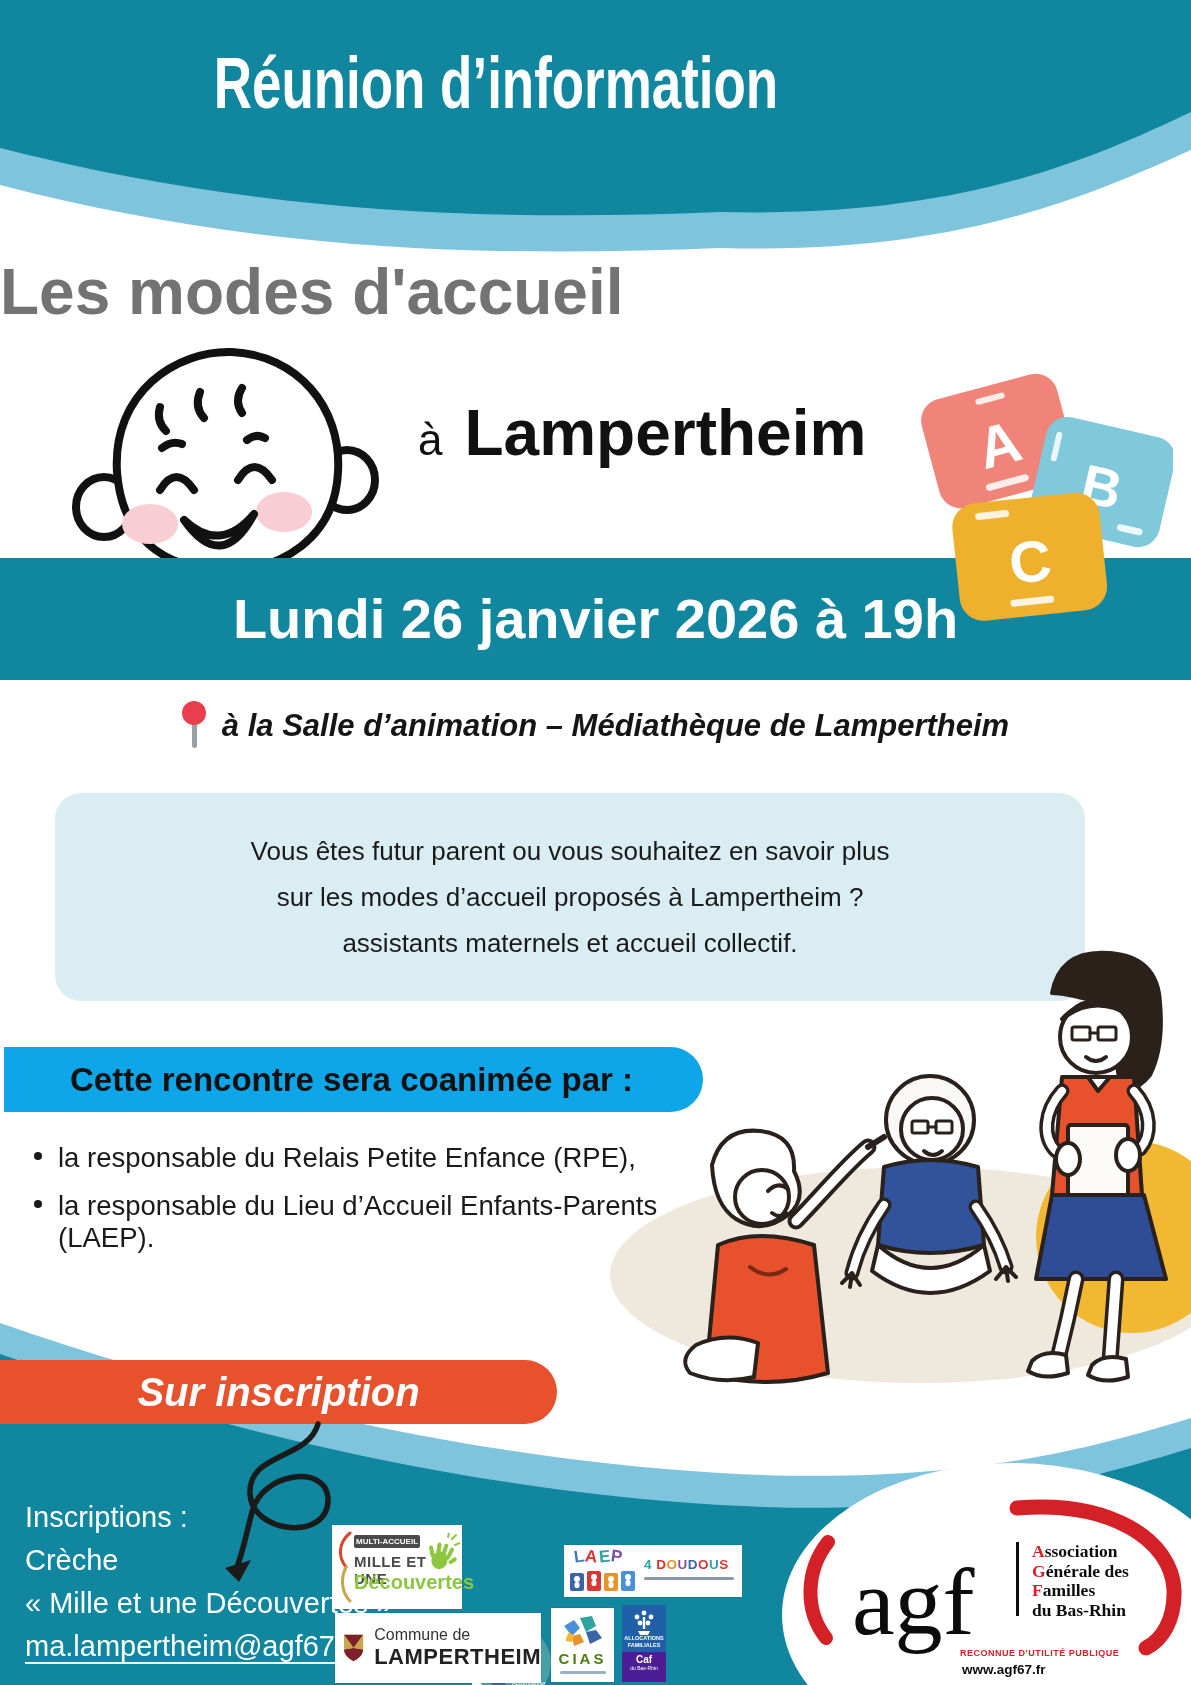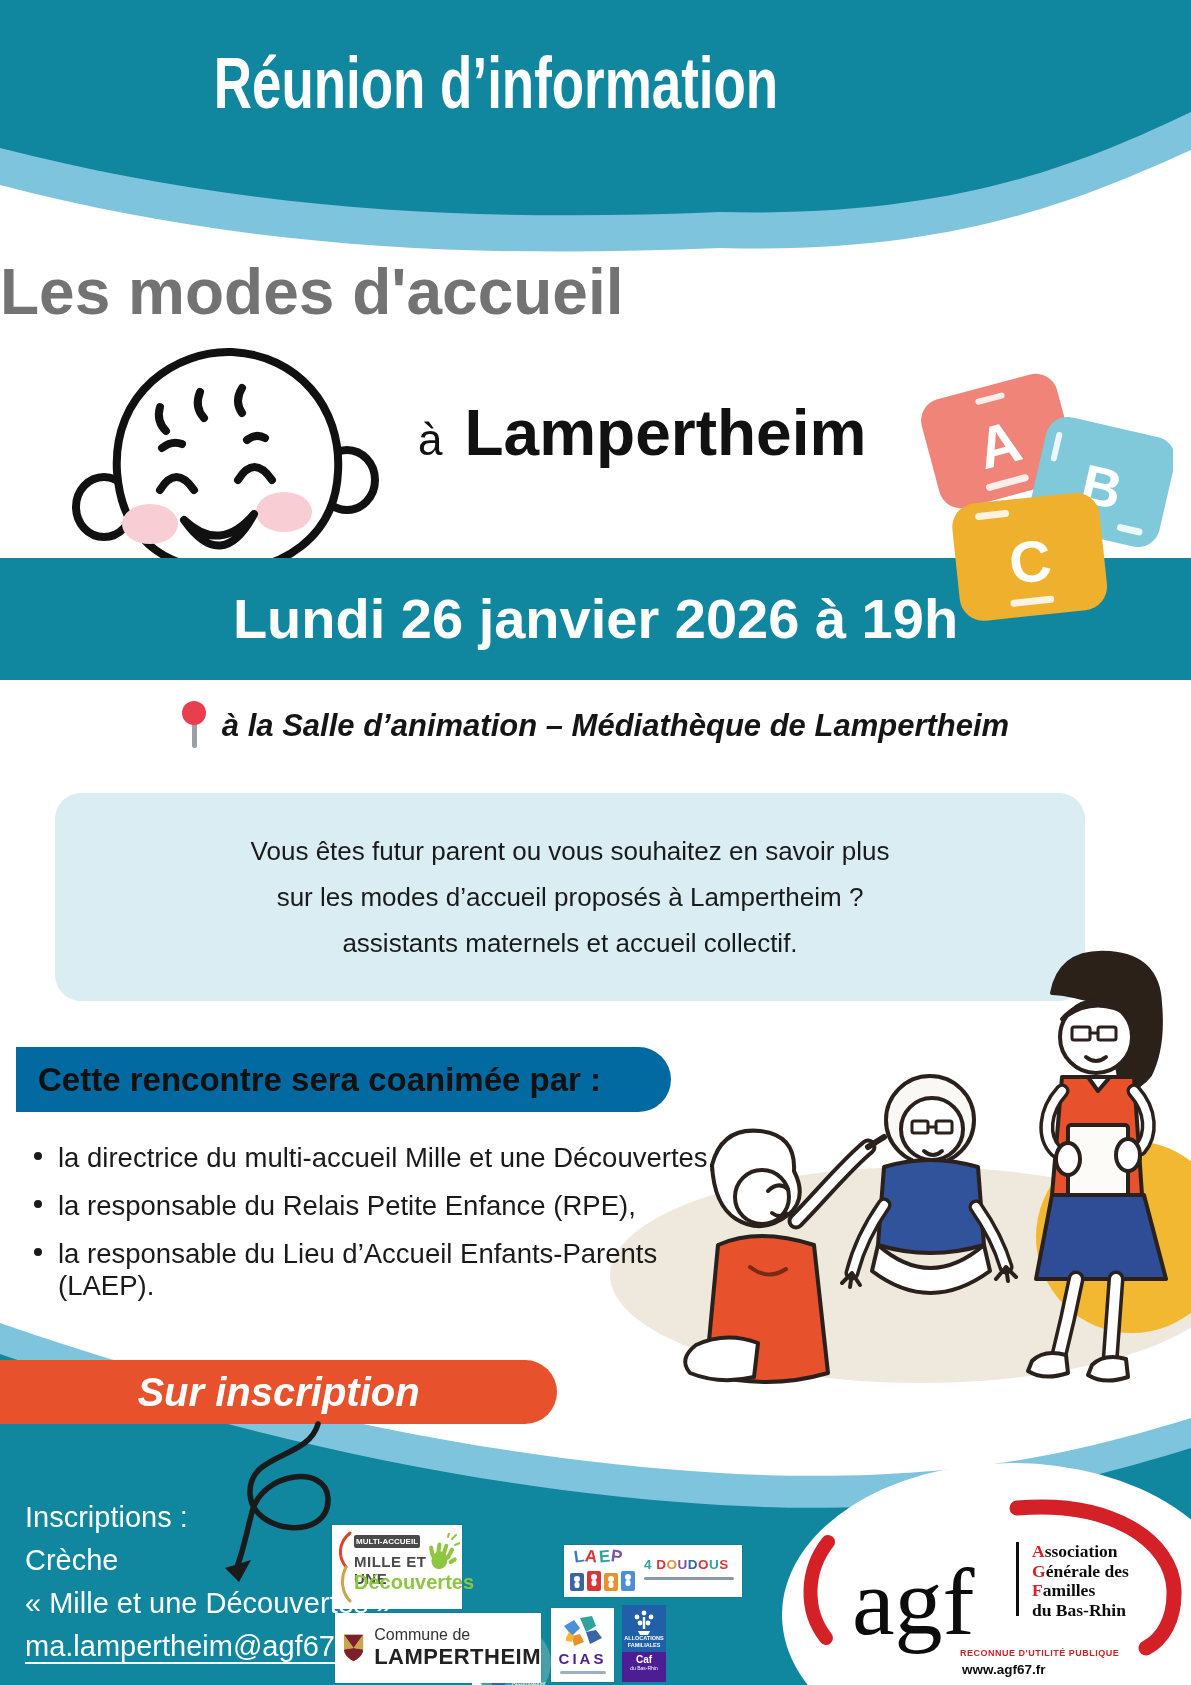--- a/index.html
+++ b/index.html
@@ -19,21 +19,21 @@
   
   #date-band{top:558px;left:0;width:1191px;height:122px;background:#10869F;z-index:2;}
   #date-band div{width:100%;text-align:center;line-height:122px;color:#fff;font-weight:bold;font-size:56px;}
   
   #location-row{top:700px;left:0;width:1191px;display:flex;justify-content:center;align-items:center;gap:16px;z-index:2;}
   #location-text{font-size:31px;font-style:italic;font-weight:600;color:#151515;}
   
   #intro-box{top:793px;left:55px;width:1030px;height:208px;background:#D9EDF3;border-radius:26px;z-index:2;
              display:flex;flex-direction:column;justify-content:center;gap:15px;text-align:center;font-size:26px;color:#1a1a1a;}
   
-  #hosts-banner{top:1047px;left:16px;width:655px;height:65px;background:#0369a1;border-radius:0 34px 34px 0;z-index:2;}
+  #hosts-banner{top:1047px;left:4px;width:655px;height:65px;background:#0ea5e9;border-radius:0 34px 34px 0;z-index:2;padding-left:44px;}
   #hosts-banner div{line-height:65px;padding-left:22px;font-size:33px;font-weight:bold;color:#111;}
   #hosts-list{top:1142px;left:34px;width:690px;z-index:3;}
   .bullet-row{display:flex;align-items:baseline;gap:16px;height:48px;font-size:27.5px;color:#1a1a1a;}
   .bullet-dot{width:8px;height:8px;border-radius:50%;background:#1a1a1a;flex:0 0 8px;position:relative;top:-7px;}
   
   #inscription-banner{top:1360px;left:0;width:557px;height:64px;background:#E7512B;border-radius:0 32px 32px 0;z-index:5;}
   #inscription-banner div{line-height:64px;text-align:center;color:#fff;font-weight:bold;font-style:italic;font-size:40px;}
   
   #contact-block{top:1496px;left:25px;z-index:6;color:#fff;font-size:29px;line-height:43px;}
   #contact-email{color:#fff;text-decoration:none;border-bottom:2px solid #fff;}
@@ -130,24 +130,20 @@
   <div class="abs" id="intro-box">
     <div>Vous êtes futur parent ou vous souhaitez en savoir plus</div>
     <div>sur les modes d’accueil proposés à Lampertheim ?</div>
     <div>assistants maternels et accueil collectif.</div>
   </div>
 
   <div class="abs" id="hosts-banner">
     <div>Cette rencontre sera coanimée par :</div>
   </div>
   <div class="abs" id="hosts-list">
-    <div class="bullet-row">
-      <span class="bullet-dot"></span>
-      <span>la directrice du multi-accueil Mille et une Découvertes,</span>
-    </div>
     <div class="bullet-row">
       <span class="bullet-dot"></span>
       <span>la responsable du Relais Petite Enfance (RPE),</span>
     </div>
     <div class="bullet-row">
       <span class="bullet-dot"></span>
       <span>la responsable du Lieu d’Accueil Enfants-Parents (LAEP).</span>
     </div>
   </div>
 
@@ -323,21 +319,21 @@
   </div>
 
   <div class="abs logobox" id="logo-cias">
     <svg style="margin-top:6px" width="50" height="34" viewBox="0 0 50 34">
       <path d="M6,12 l10,-6 l6,8 l-8,8 z" fill="#4A90D9"></path>
       <path d="M22,4 l12,-2 l4,10 l-10,6 z" fill="#2FA3A0"></path>
       <path d="M28,18 l10,-2 l6,8 l-12,6 z" fill="#3B63A8"></path>
       <path d="M14,22 l8,-2 l4,8 l-10,4 z" fill="#E8922C"></path>
       <path d="M8,24 l3,-6 l5,4 l-2,6 l-6,-1 z" fill="#F3B832"></path>
     </svg>
-    <div style="font-size:15px;font-weight:bold;color:#4c1d95;letter-spacing:3px;margin-top:2px;">CIAS</div>
+    <div style="font-size:15px;font-weight:bold;color:#4d7c0f;letter-spacing:3px;margin-top:2px;">CIAS</div>
     <div class="tinybar" style="width:46px;background:#9ab0c8;margin-top:4px;"></div>
   </div>
 
   <div class="abs" id="logo-caf">
     <svg style="margin-top:4px" width="28" height="26" viewBox="0 0 28 26">
       <g fill="#fff">
         <circle cx="14" cy="4" r="2.4"></circle>
           <circle cx="7" cy="8" r="2.4"></circle>
           <circle cx="21" cy="8" r="2.4"></circle>
         <circle cx="10" cy="14" r="2.4"></circle>

